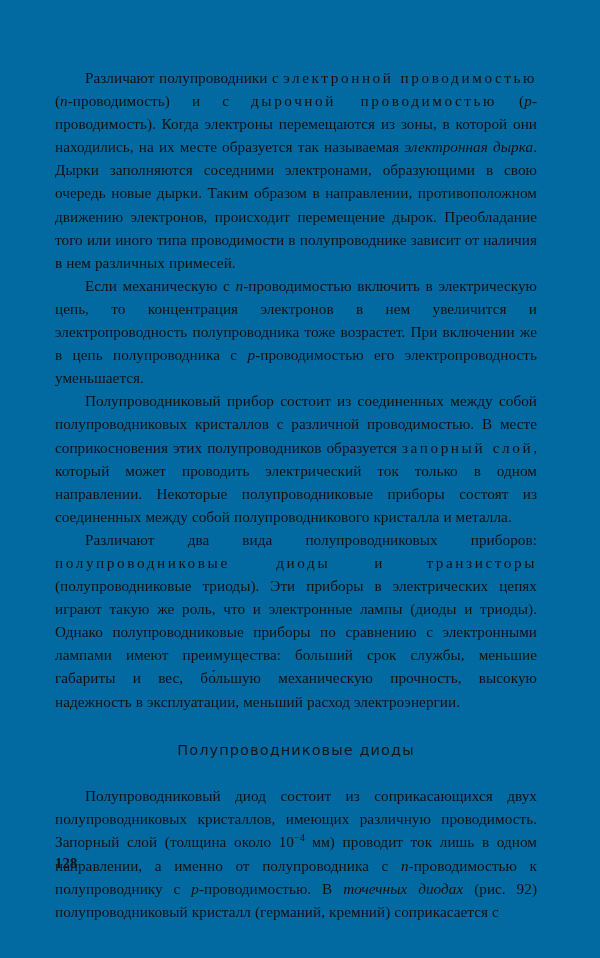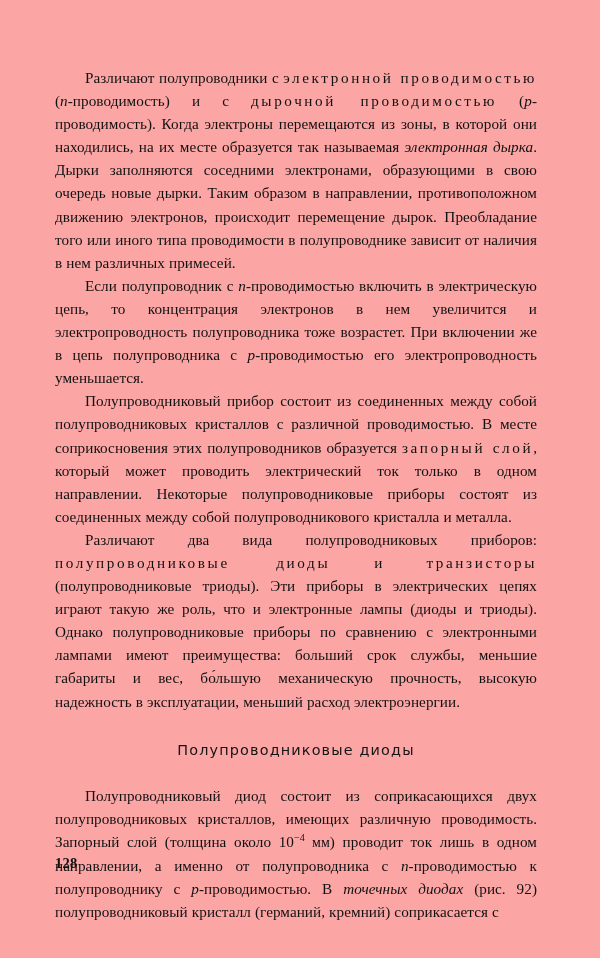--- a/index.html
+++ b/index.html
@@ -14,21 +14,21 @@
     font-family: "Liberation Serif", "DejaVu Serif", serif;
     color: #1a1a1a;
     overflow: hidden;
     position: relative;
   }
 
   
   .page {
     position: absolute;
     inset: 0;
-    background: #fca5a5;
+    background: #0369a1;
   }
 
   .text-block {
     position: absolute;
     left: 55px;
     top: 66px;
     width: 482px;
   }
 
   p.para {
@@ -89,21 +89,21 @@
   }
 </style>
 </head>
 <body>
 
 <div class="page">
 
   <div class="text-block">
 
     <p class="para"><span>Различают полупроводники с </span><span class="sp">электронной проводимостью</span><span> (</span><em class="it">n</em><span>-проводимость) и с </span><span class="sp">дырочной проводимостью</span><span> (</span><em class="it">p</em><span>-проводимость). Когда электроны перемещаются из зоны, в которой они находились, на их месте образуется так называемая </span><em class="it">электронная дырка</em><span>. Дырки заполняются соседними электронами, образующими в свою очередь новые дырки. Таким образом в направлении, противоположном движению электронов, происходит перемещение дырок. Преобладание того или иного типа проводимости в полупроводнике зависит от наличия в нем различных примесей.</span></p>
-    <p class="para"><span>Если полупроводник с </span><em class="it">n</em><span>-проводимостью включить в электрическую цепь, то концентрация электронов в нем увеличится и электропроводность полупроводника тоже возрастет. При включении же в цепь полупроводника с </span><em class="it">p</em><span>-проводимостью его электропроводность уменьшается.</span></p>
+    <p class="para"><span>Если механическую с </span><em class="it">n</em><span>-проводимостью включить в электрическую цепь, то концентрация электронов в нем увеличится и электропроводность полупроводника тоже возрастет. При включении же в цепь полупроводника с </span><em class="it">p</em><span>-проводимостью его электропроводность уменьшается.</span></p>
     <p class="para"><span>Полупроводниковый прибор состоит из соединенных между собой полупроводниковых кристаллов с различной проводимостью. В месте соприкосновения этих полупроводников образуется </span><span class="sp">запорный слой</span><span>, который может проводить электрический ток только в одном направлении. Некоторые полупроводниковые приборы состоят из соединенных между собой полупроводникового кристалла и металла.</span></p>
     <p class="para"><span>Различают два вида полупроводниковых приборов: </span><span class="sp">полупроводниковые диоды</span><span> и </span><span class="sp">транзисторы</span><span> (полупроводниковые триоды). Эти приборы в электрических цепях играют такую же роль, что и электронные лампы (диоды и триоды). Однако полупроводниковые приборы по сравнению с электронными лампами имеют преимущества: больший срок службы, меньшие габариты и вес, бо́льшую механическую прочность, высокую надежность в эксплуатации, меньший расход электроэнергии.</span></p>
 
     <div class="gap-before-heading"></div>
     <h2 class="section-heading">Полупроводниковые диоды</h2>
     <div class="gap-after-heading"></div>
 
     <p class="para"><span>Полупроводниковый диод состоит из соприкасающихся двух полупроводниковых кристаллов, имеющих различную проводимость. Запорный слой (толщина около 10</span><sup class="exp">−4</sup><span class="unit"> мм</span><span>) проводит ток лишь в одном направлении, а именно от полупроводника с </span><em class="it">n</em><span>-проводимостью к полупроводнику с </span><em class="it">p</em><span>-проводимостью. В </span><em class="it">точечных диодах</em><span> (рис. 92) полупроводниковый кристалл (германий, кремний) соприкасается с</span></p>
 
   </div>

